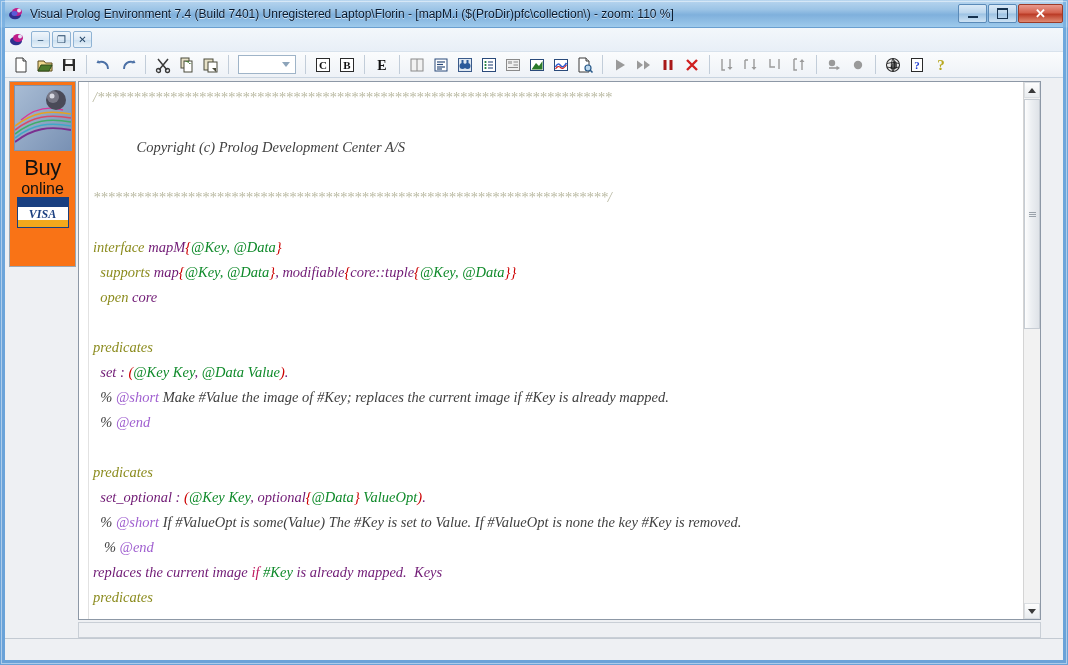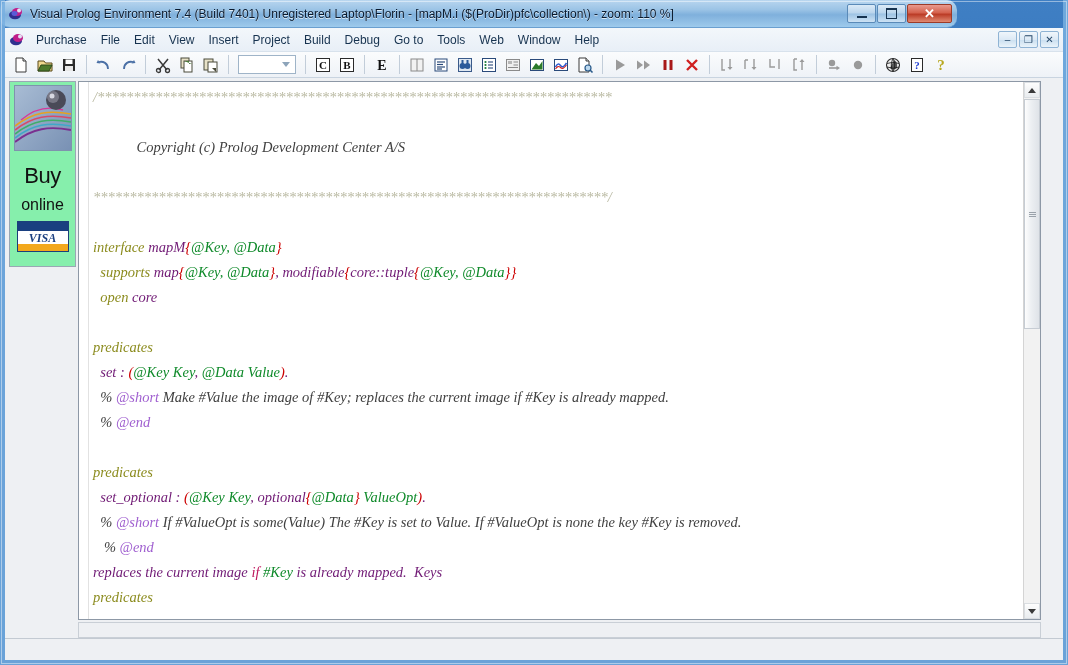--- a/index.html
+++ b/index.html
@@ -29,26 +29,25 @@
   }
   .frame-glow {
     position:absolute; left:1px; top:1px; width:1066px; height:663px;
     box-sizing:border-box;
     border:1px solid rgba(255,255,255,.45);
     pointer-events:none;
   }
 
   
   .titlebar {
-    position:absolute; left:0; top:0; width:957px; height:28px;
+    position:absolute; left:0; top:0; width:1068px; height:28px;
     background: linear-gradient(180deg, #b9d6ef 0%, #9cc4e6 35%, #7fb0dc 55%, #9ecaec 100%);
     border-bottom:1px solid #6a9fd0;
     display:flex; align-items:center;
     box-sizing:border-box;
-    border-radius:10px;
   }
   .title-icon {
     width:16px;height:16px;margin-left:8px;margin-right:6px;
     position:relative; flex:0 0 auto;
   }
   .title-text {
     font-size:12px; color:#0a1a2e; white-space:nowrap;
     text-shadow: 0 1px 0 rgba(255,255,255,.7);
     flex:1 1 auto; overflow:hidden;
   }
@@ -117,24 +116,23 @@
 
   
   .workspace {
     position:absolute; left:5px; top:78px; width:1058px; height:582px;
     background:#eef0f3; box-sizing:border-box;
   }
 
   
   .advert {
     position:absolute; left:4px; top:3px; width:67px; height:186px;
-    background:#86efac; border:1px solid #9aa7b4; box-sizing:border-box;
+    background:#f97316; border:1px solid #9aa7b4; box-sizing:border-box;
     display:flex; flex-direction:column; align-items:center;
     padding-top:3px;
-    gap:8px;
   }
   .ad-img {
     width:58px;height:66px;
     background: linear-gradient(150deg,#9fb4cf 0%, #8fa9c8 40%, #7e9ac0 100%);
     position:relative; overflow:hidden; border:1px solid #7f93ad; box-sizing:border-box;
   }
   .ad-buy { font-size:22px; color:#111; line-height:1; margin-top:6px; letter-spacing:-0.5px;}
   .ad-online { font-size:16px; color:#111; line-height:1; margin-top:2px;}
   .ad-visa {
     width:52px;height:31px;
@@ -252,35 +250,20 @@
   </div>
 
   <div class="menubar">
     <div class="mdi-icon">
       <svg width="16" height="16" viewBox="0 0 16 16">
         <ellipse cx="7" cy="9" rx="6" ry="4.2" fill="#2f2f8f"></ellipse>
         <ellipse cx="9" cy="6" rx="5" ry="4" fill="#c01d8a"></ellipse>
         <circle cx="11" cy="4.5" r="2" fill="#e2e2f5"></circle>
       </svg>
     </div>
-    <div class="menu-items" id="menu-items">
-        <div class="menu-item">Purchase</div>
-        <div class="menu-item">File</div>
-        <div class="menu-item">Edit</div>
-        <div class="menu-item">View</div>
-        <div class="menu-item">Insert</div>
-        <div class="menu-item">Project</div>
-        <div class="menu-item">Build</div>
-        <div class="menu-item">Debug</div>
-        <div class="menu-item">Go to</div>
-        <div class="menu-item">Tools</div>
-        <div class="menu-item">Web</div>
-        <div class="menu-item">Window</div>
-        <div class="menu-item">Help</div>
-      </div>
     <div class="mdi-controls">
       <div class="mdibtn">–</div>
       <div class="mdibtn">❐</div>
       <div class="mdibtn">✕</div>
     </div>
   </div>
 
   <div class="toolbar" id="toolbar">
       <div class="tb">
         <span style="display: flex; align-items: center; justify-content: center;">

